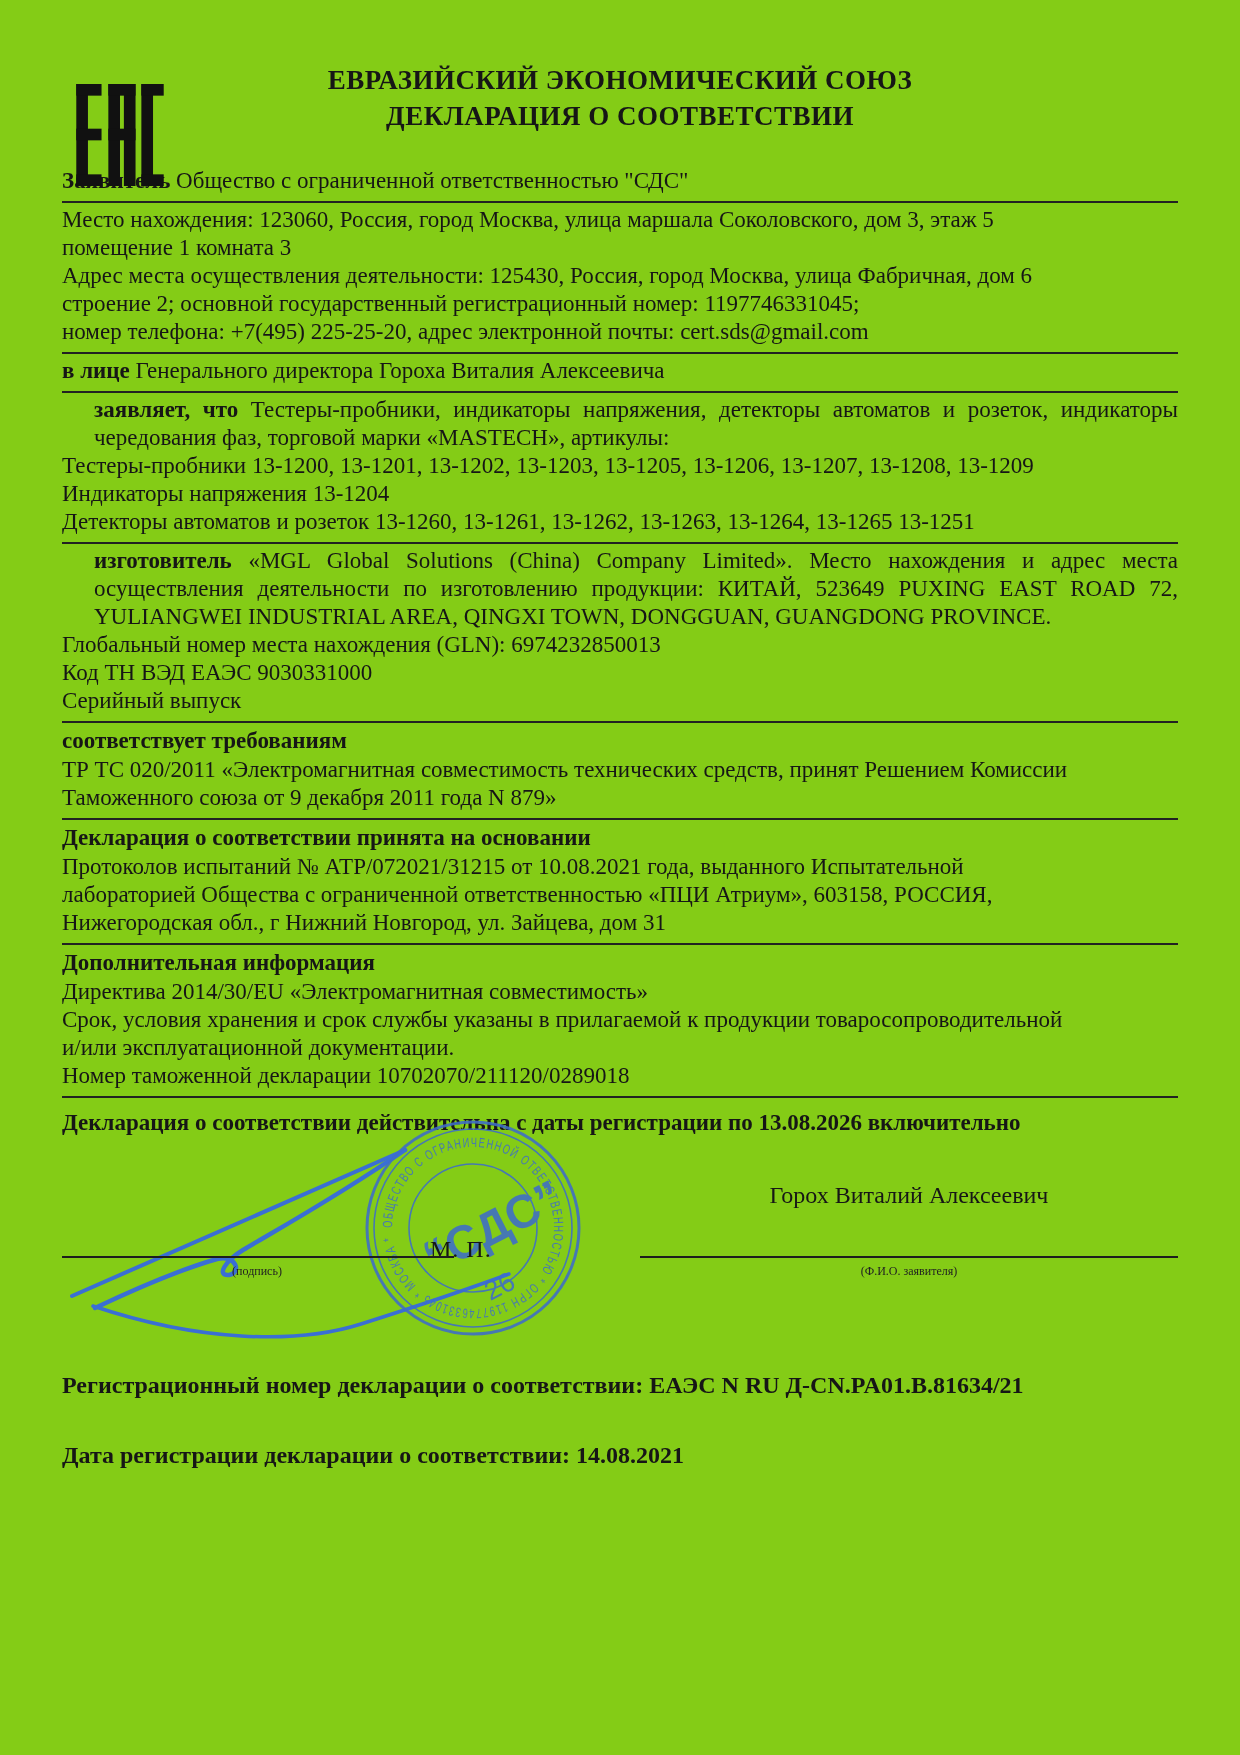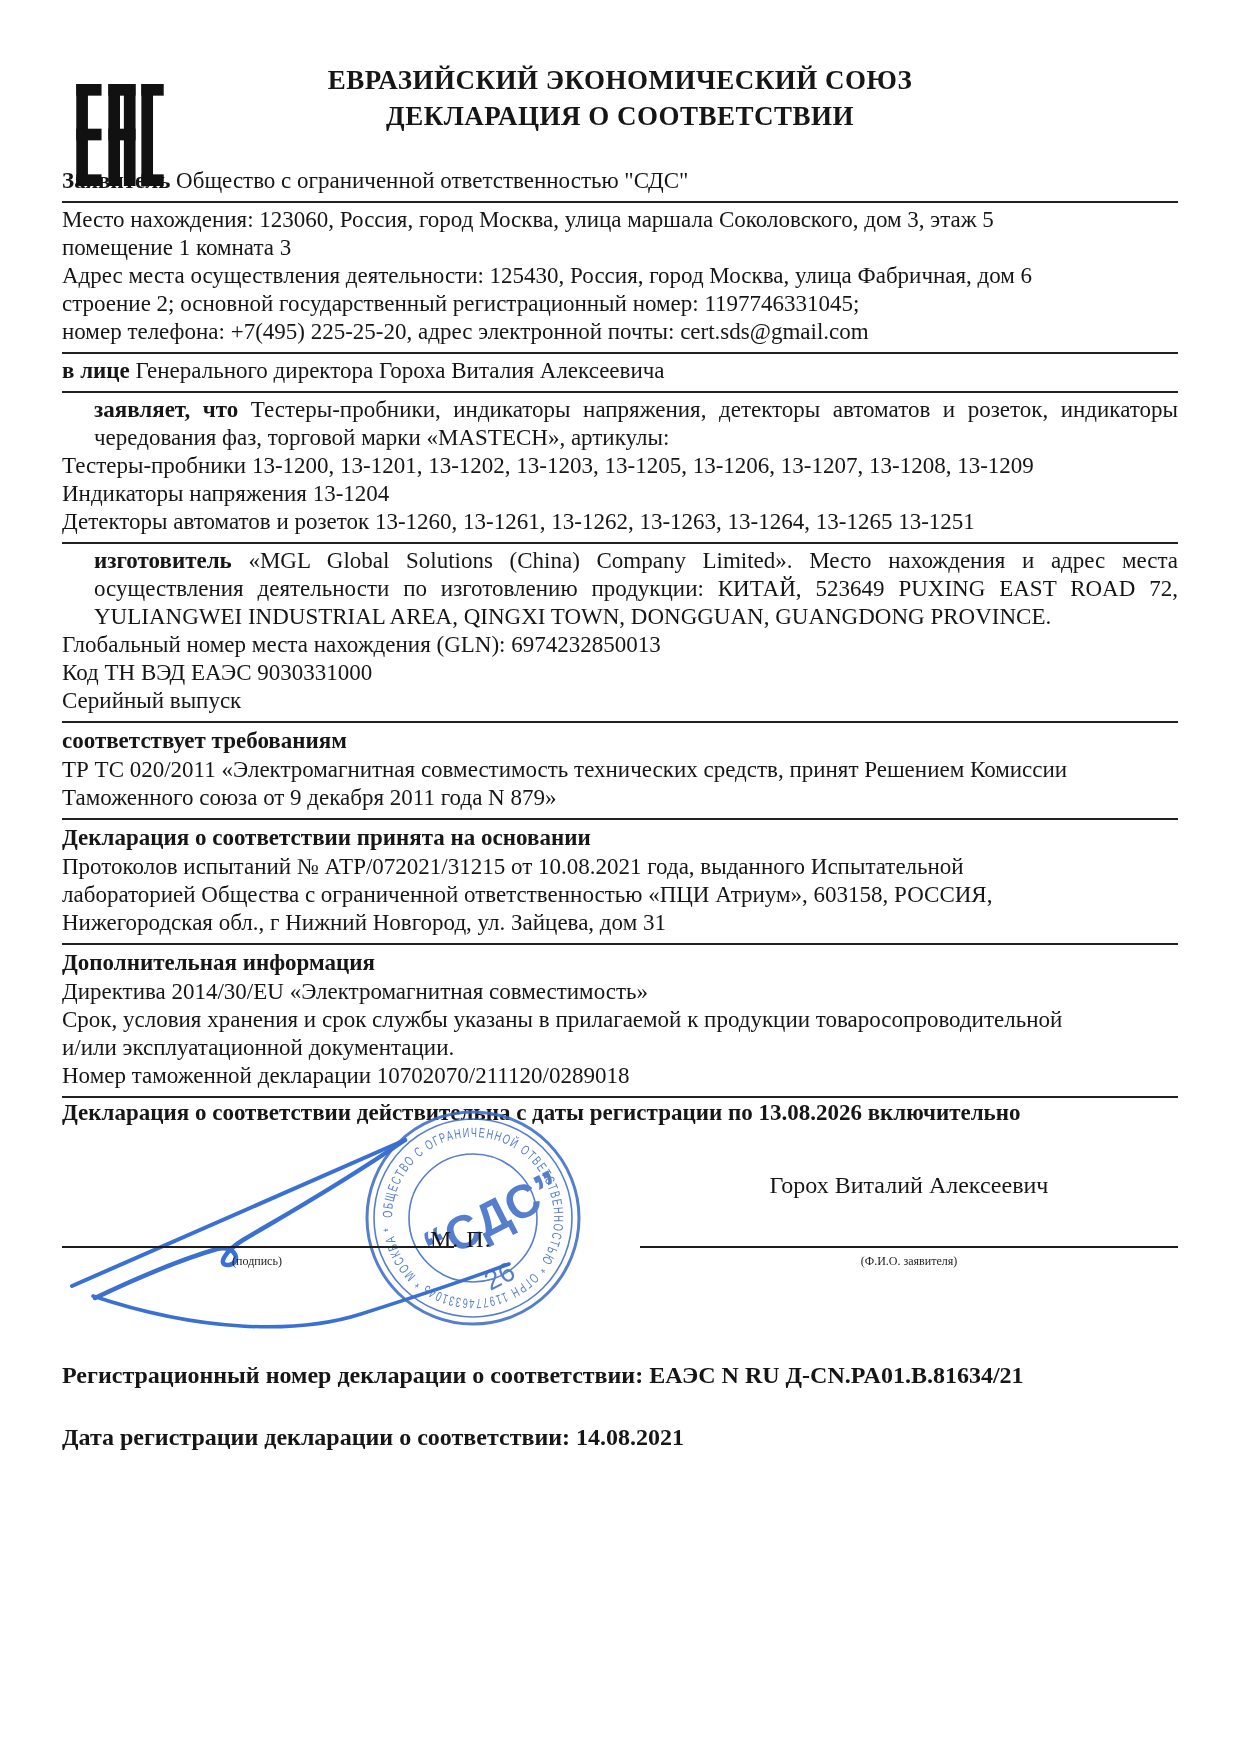--- a/index.html
+++ b/index.html
@@ -1,43 +1,43 @@
 <!DOCTYPE html>
 <html><head>
 <meta charset="utf-8">
 <style>
   * { margin:0; padding:0; box-sizing:border-box; }
   html,body { background:#e8e8e8; }
   .page {
     position:relative; width:1240px; height:1755px; margin:0 auto;
-    background:#ffffff; overflow:hidden;
+    background:#84cc16; overflow:hidden;
     font-family:"Liberation Serif","DejaVu Serif",serif;
     color:#161616;
   }
   .eac-logo { position:absolute; left:76px; top:84px; width:88px; height:102px; }
   .doc-header { padding-top:62px; text-align:center; }
   .doc-header .t1, .doc-header .t2 { font-weight:bold; font-size:27px; line-height:36px; letter-spacing:.5px; }
   .content { margin:30px 62px 0 62px; font-size:23px; }
   .t { line-height:28px; }
   .row, .block { padding:3px 0 6px 0; }
   .rule { border-bottom:2px solid #222; }
   .lbl { font-weight:bold; }
   .hd { font-weight:bold; line-height:30px; }
   .just { text-align:justify;margin-left:32px; }
-  .validity { font-weight:bold; line-height:30px; padding:0 0 2px 0; }
+  .validity { font-weight:bold; line-height:30px; padding:10px 0 2px 0; }
   .sign-zone { position:relative; height:178px; }
   .line { position:absolute; height:2px; background:#1d1d1d; }
   .under-label { position:absolute; font-size:12px; text-align:center; color:#222; }
   .mp { position:absolute; left:368px; top:96px; font-size:24px; letter-spacing:1px; }
   .fio-name { position:absolute; left:578px; top:42px; width:538px; text-align:center; font-size:24px; }
   .sig-svg { position:absolute; left:-5px; top:-12px; overflow:visible; }
   .stamp-svg { position:absolute; left:295px; top:-28px; overflow:visible; opacity:.88; }
   .footer-line { font-weight:bold; font-size:24px; line-height:30px; }
   .f1 { margin-top:52px; }
-  .f2 { margin-top:32px; }
+  .f2 { margin-top:40px; }
 </style>
 </head>
 <body>
 
 <div class="page">
 
   <svg class="eac-logo" viewBox="0 0 90 105" aria-hidden="true">
     <g fill="#111">
       <rect x="0" y="0" width="12" height="105"></rect>
       <rect x="0" y="0" width="26" height="12"></rect>

